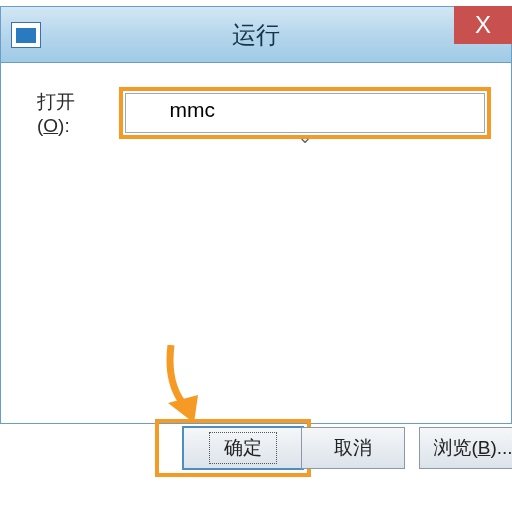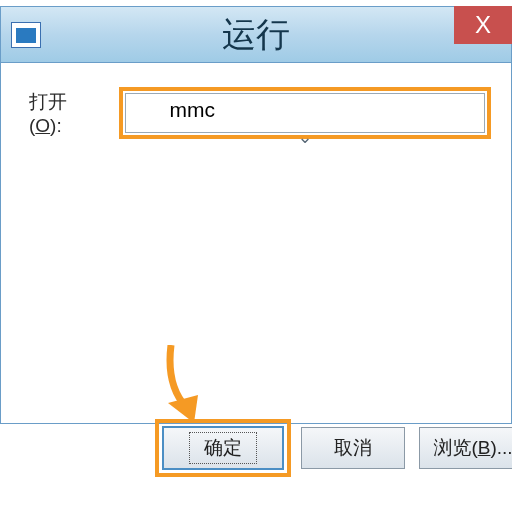--- a/index.html
+++ b/index.html
@@ -40,21 +40,21 @@
   .title-icon::after {
     content: '';
     position: absolute;
     left: 4px; top: 5px; right: 4px; bottom: 4px;
     background: #2a7ac0;
   }
   .title-text {
     position: absolute;
     left: 0; right: 0;
     text-align: center;
-    font-size: 34px;
+    font-size: 24px;
     color: #14364c;
   }
   .close-btn {
     position: absolute;
     right: -1px;
     top: -1px;
     width: 58px;
     height: 38px;
     background: #c8504e;
     color: #fff;
@@ -87,21 +87,21 @@
   .msg-text {
     flex: 1;
     font-size: 19px;
     color: #2b2b2b;
     line-height: 34px;
   }
   .input-row {
     display: flex;
     align-items: center;
     gap: 18px;
-    margin-left: 4px;
+    margin-left: 12px;
     margin-bottom: 26px;
   }
   .open-label {
     font-size: 19px;
     color: #2b2b2b;
     padding: 8px 2px 8px 4px;
   }
   .underline { text-decoration: underline; }
   .input-highlight-box {
     border: 4px solid #f59a24;
@@ -160,20 +160,21 @@
     font-size: 19px;
     font-family: inherit;
     cursor: pointer;
     display: flex;
     align-items: center;
     justify-content: center;
   }
   .win-btn.default {
     outline: 2px solid #4b8ec4;
     outline-offset: -1px;
+    margin-left: 20px;
   }
   .win-btn.default span {
     border: 1px dotted #555;
     padding: 2px 14px;
   }
 </style>
 </head>
 <body>
 
 <div class="dialog">

